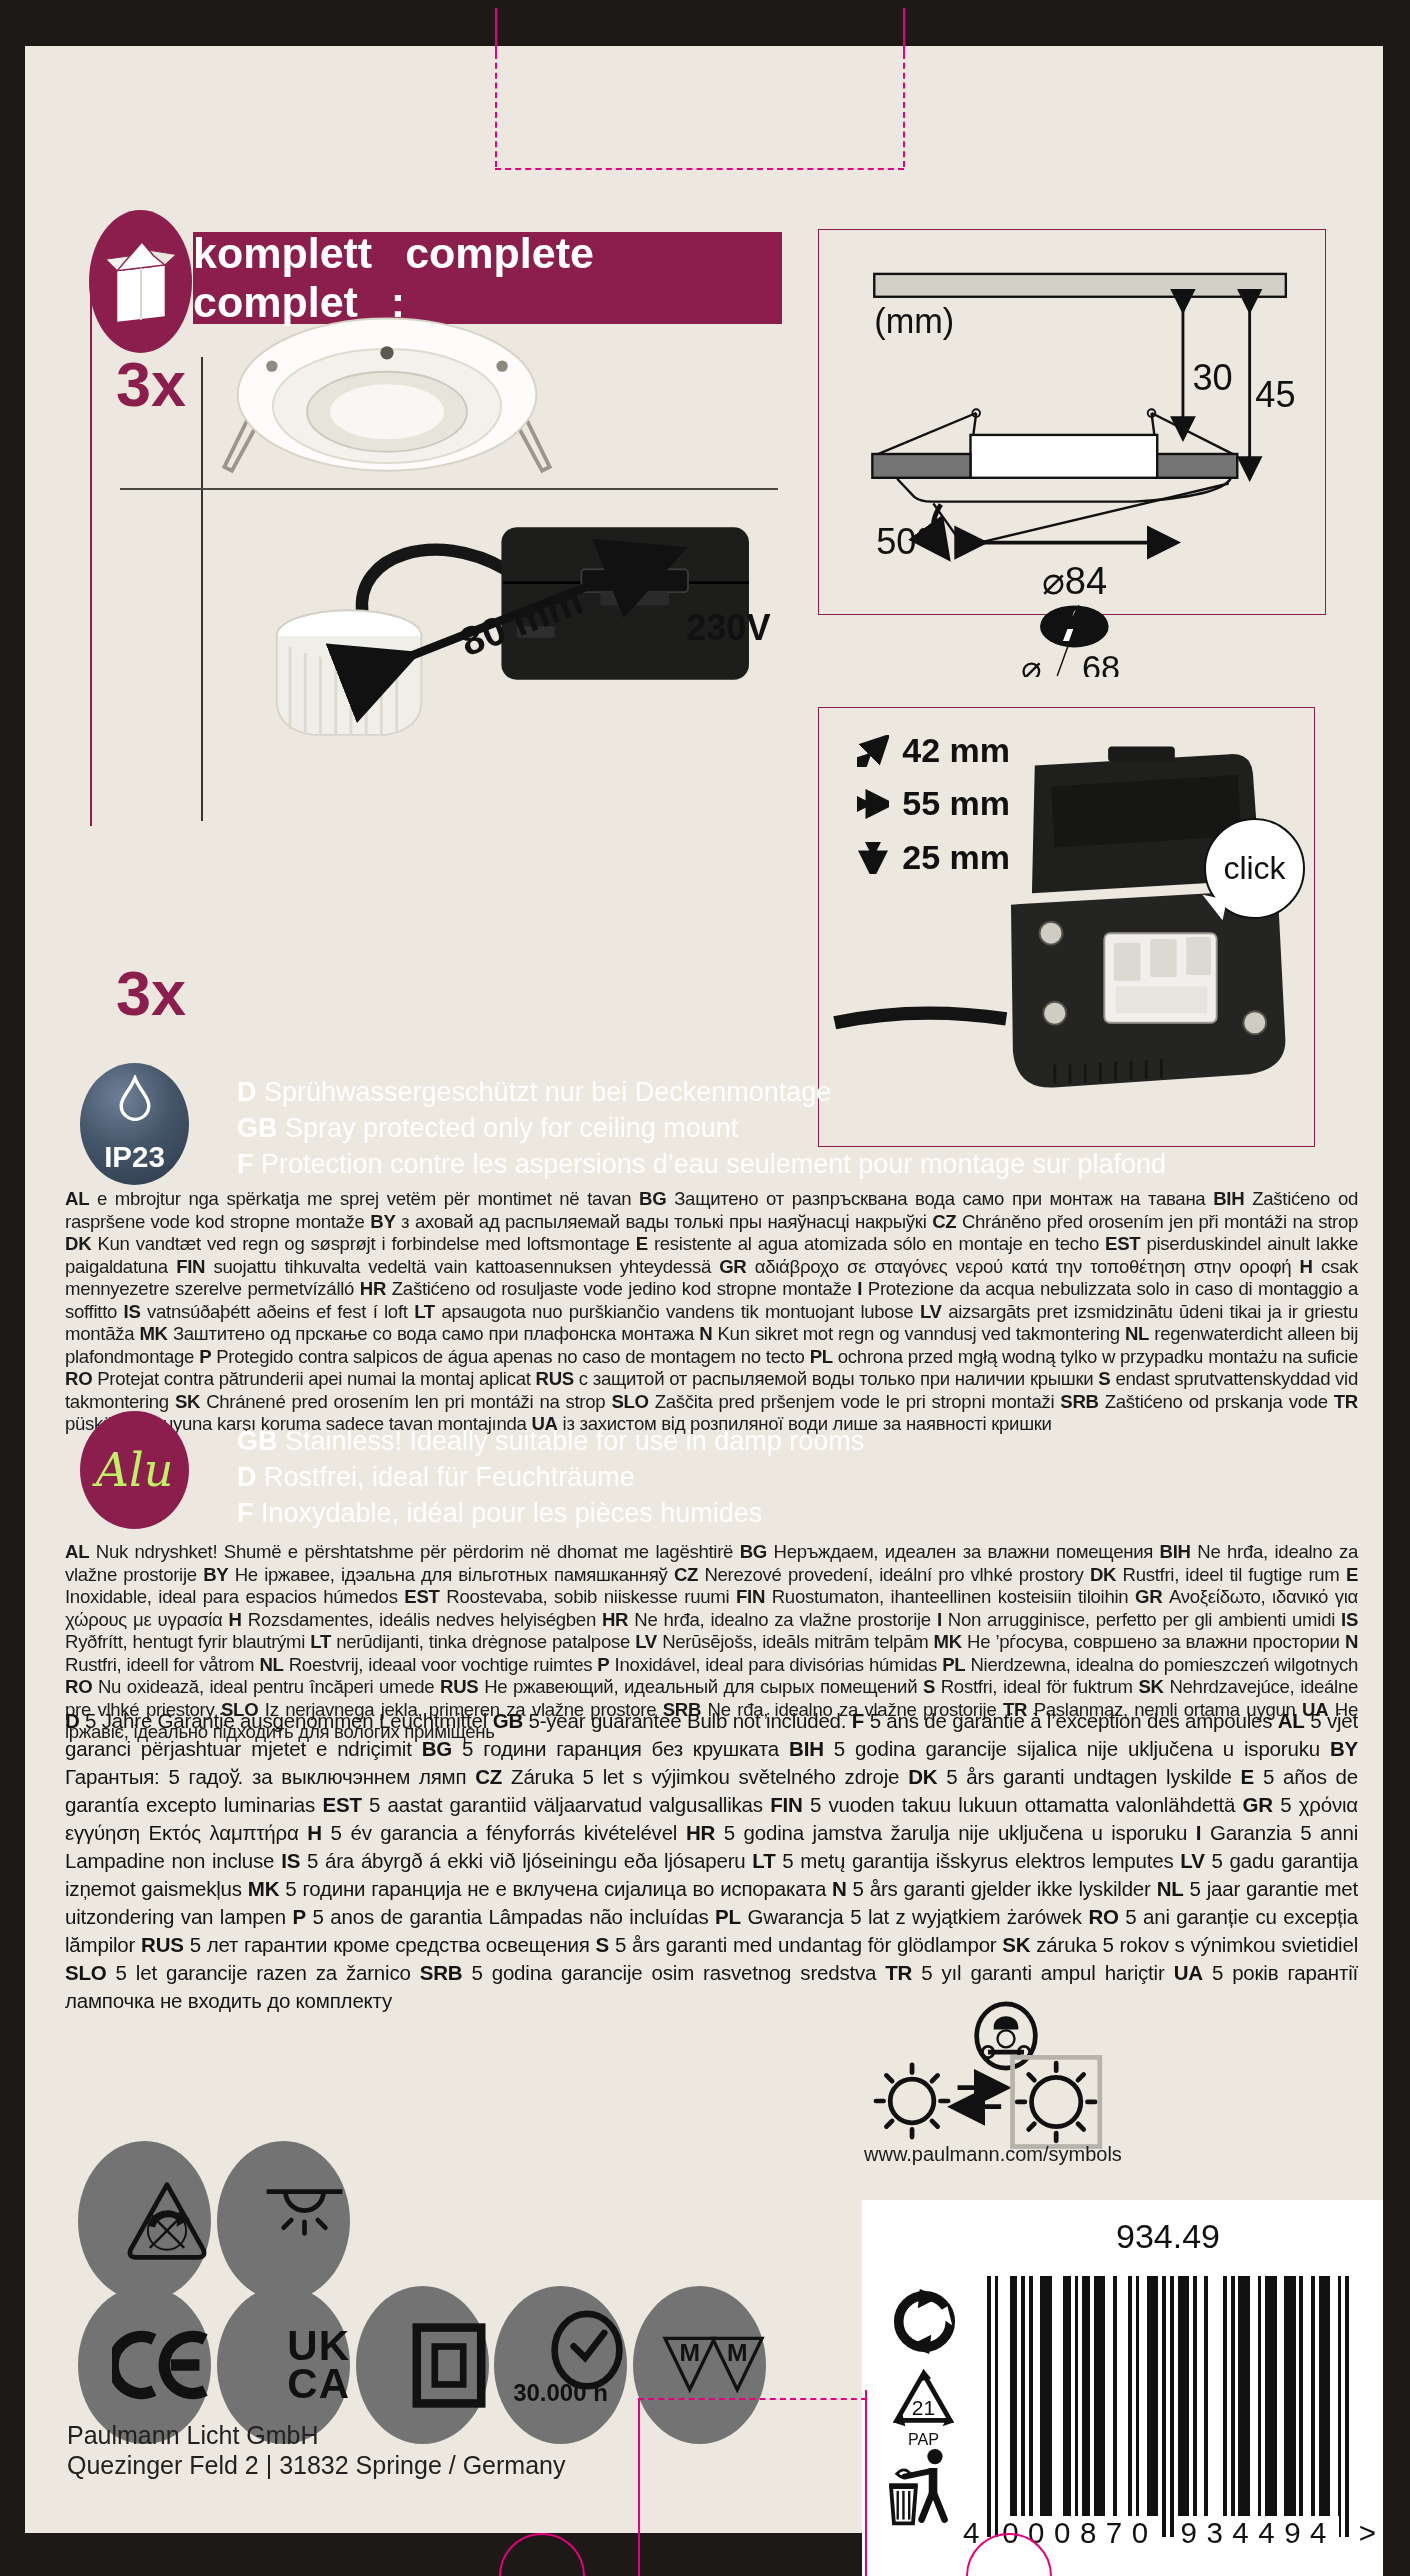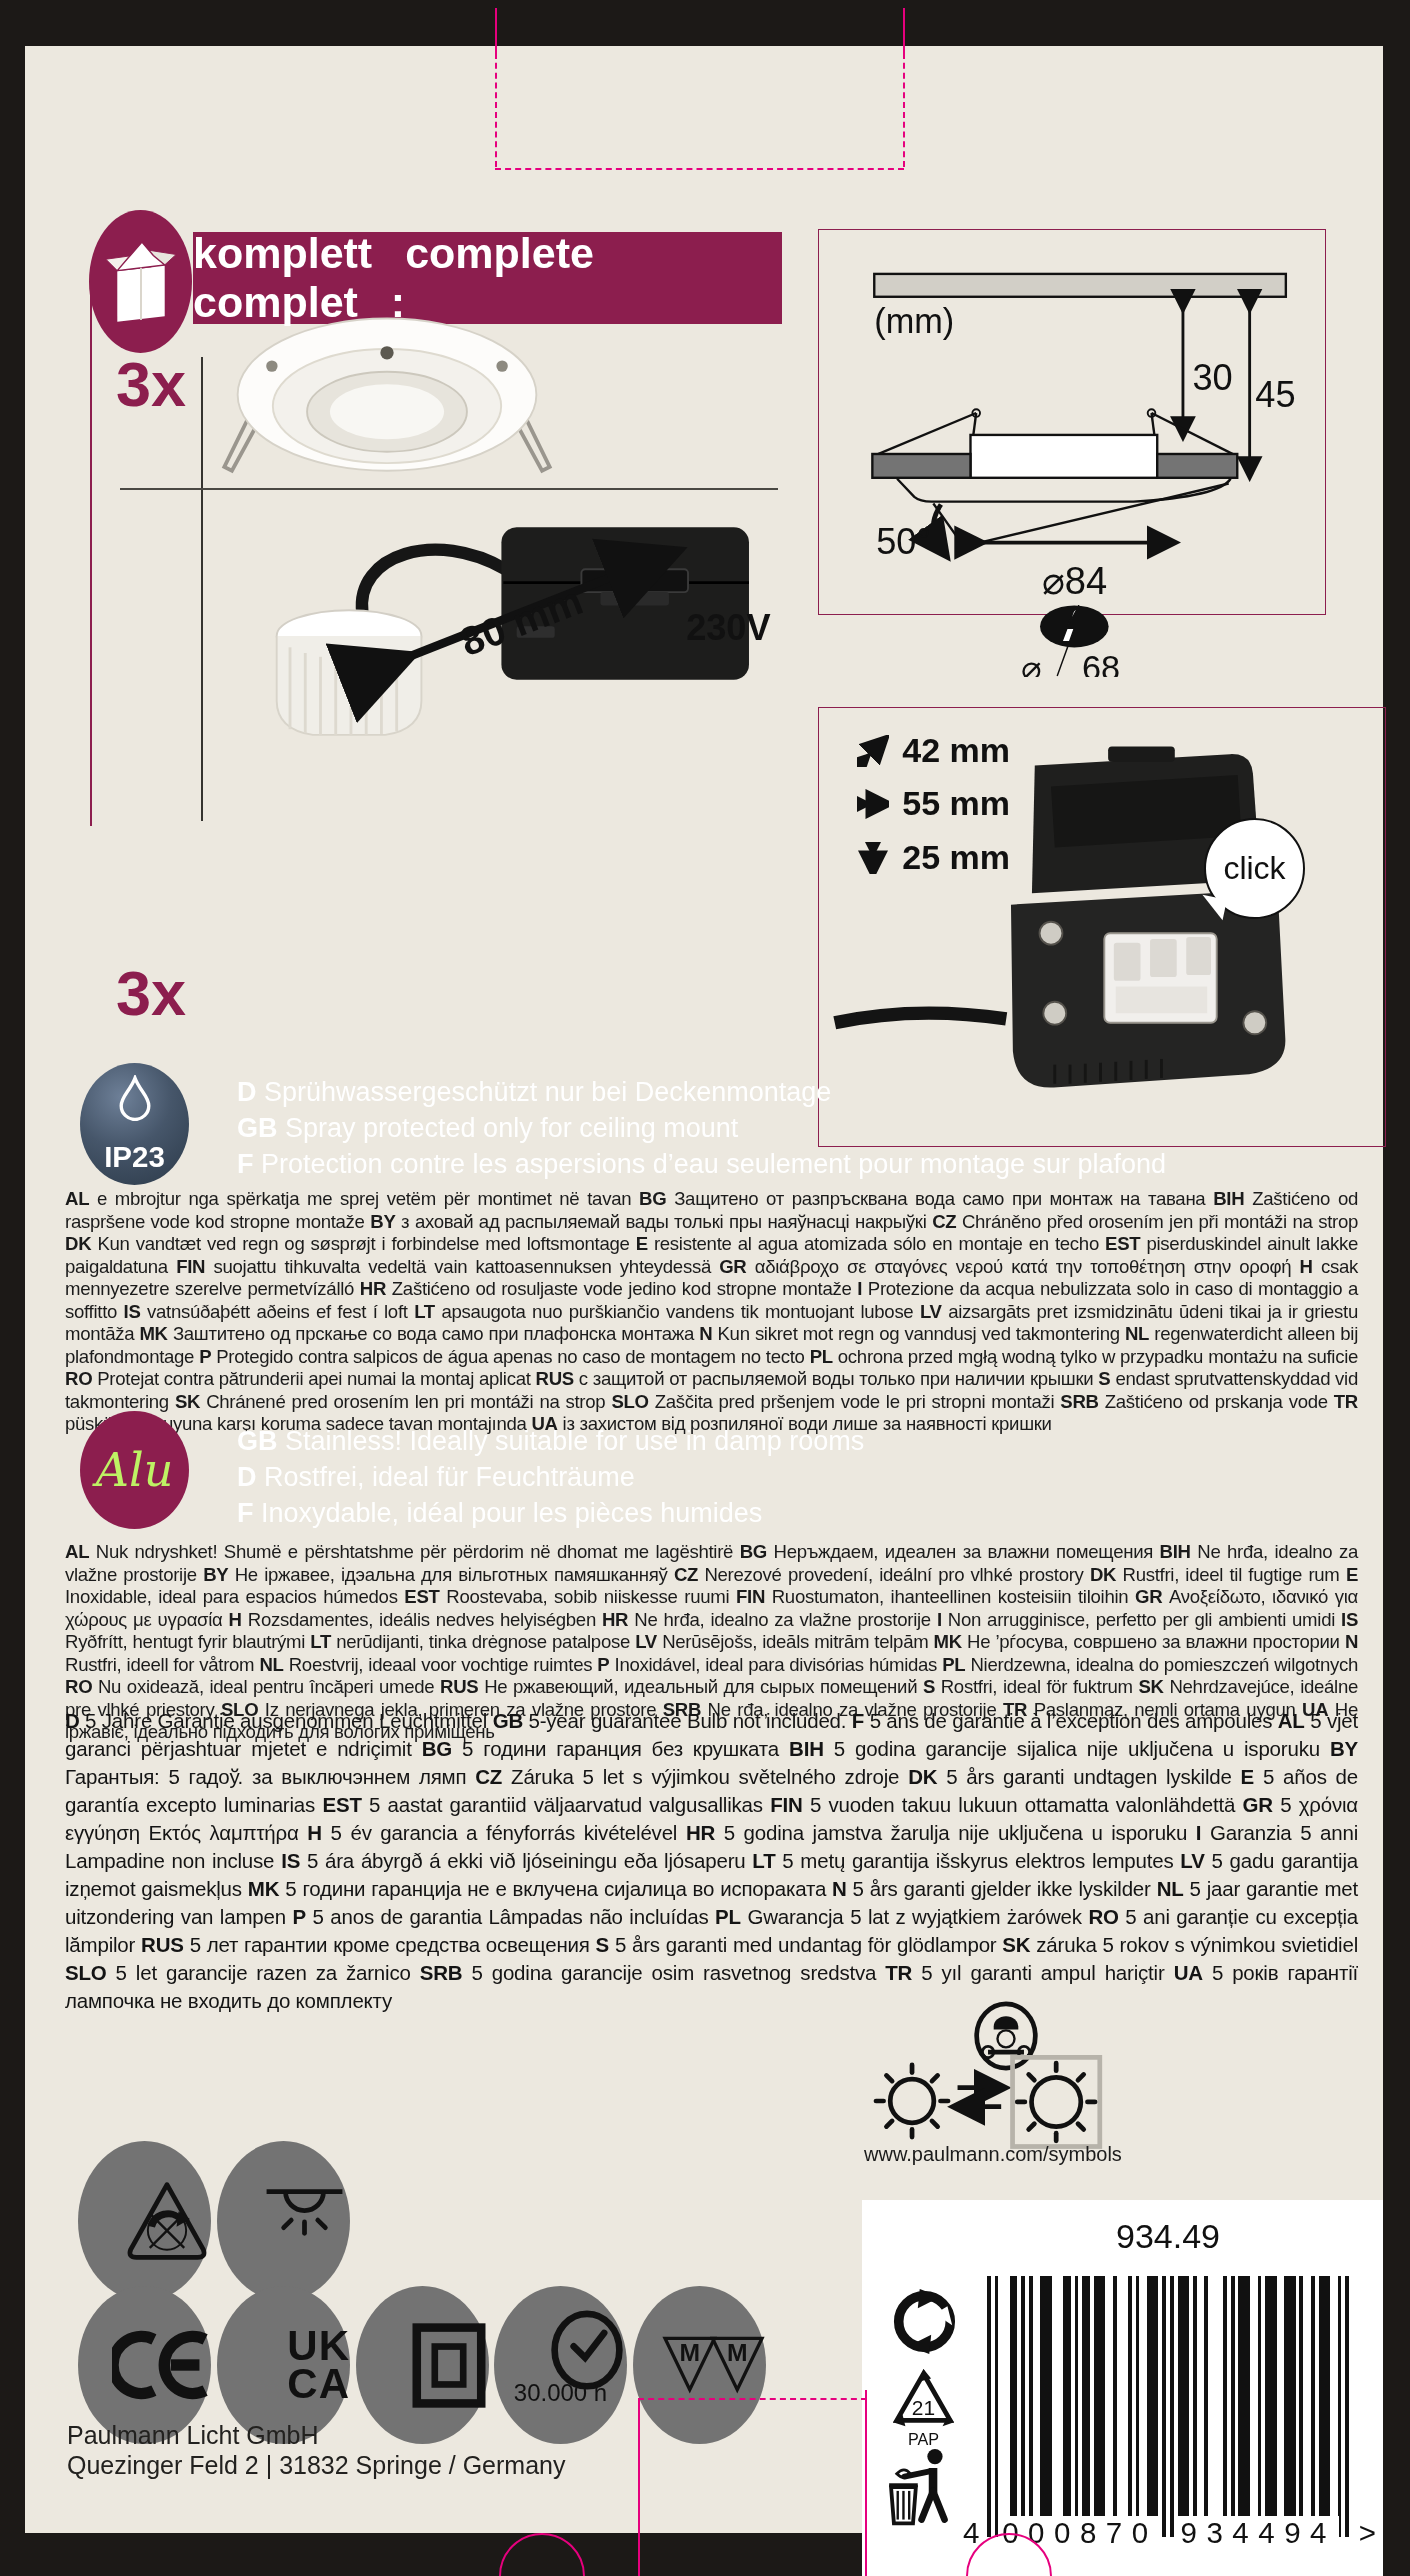--- a/index.html
+++ b/index.html
@@ -21,21 +21,21 @@
   .band span{color:#fff;font-size:43px;font-weight:700;letter-spacing:0;word-spacing:21px;}
   .boxbadge{position:absolute;left:89px;top:210px;width:103px;height:143px;background:#8c1e4e;
         border-radius:50%;display:flex;align-items:center;justify-content:center;}
 
   .vline-brand{position:absolute;left:90px;top:295px;width:1.9px;height:531px;background:#8c1e4e;}
   .vline-dark{position:absolute;left:201px;top:357px;width:1.9px;height:464px;background:#35332f;}
   .hdivider{position:absolute;left:120px;top:488px;width:658px;height:2.4px;background:#4a4843;}
   .qty{position:absolute;color:#8c1e4e;font-size:63px;font-weight:700;}
 
   .mmbox{position:absolute;left:818px;top:229px;width:508px;height:386px;border:1.9px solid #8c1e4e;box-sizing:border-box;}
-  .sizebox{position:absolute;left:818px;top:707px;width:568px;height:440px;border:1.9px solid #8c1e4e;box-sizing:border-box;}
+  .sizebox{position:absolute;left:818px;top:707px;width:497px;height:440px;border:1.9px solid #8c1e4e;box-sizing:border-box;}
   .dimrow{position:absolute;left:38px;display:flex;align-items:center;gap:13.3px;font-size:34px;font-weight:700;color:#111;}
   .clickbubble{position:absolute;left:385px;top:110px;width:97px;height:97px;background:#fff;border:2.9px solid #111;
         border-radius:50%;display:flex;align-items:center;justify-content:center;font-size:32px;color:#111;}
   .bubbletail{position:absolute;left:381px;top:189px;width:0;height:0;border-style:solid;
         border-width:0 25px 21px 0;border-color:transparent #fff transparent transparent;transform:rotate(12deg);}
 
   .badge-ip{position:absolute;left:80px;top:1063px;width:109px;height:122px;border-radius:50%;
         background:radial-gradient(circle at 38% 28%, #6e8098 0%, #46566a 45%, #2b3948 100%);
         display:flex;flex-direction:column;align-items:center;justify-content:center;color:#fff;}
   .badge-ip .iptxt{font-weight:700;font-size:29.5px;margin-top:19px;letter-spacing:0;}
@@ -43,21 +43,21 @@
         display:flex;align-items:center;justify-content:center;color:#bef264;font-size:46px;font-style:italic;
         font-family:"DejaVu Serif",serif;transform:none;}
   .langlines{position:absolute;left:237px;width:1086px;font-size:27px;line-height:36px;color:#ffffff;}
   .legal{position:absolute;left:65px;width:1293px;font-size:18.6px;line-height:22.5px;text-align:justify;
         letter-spacing:-0.3px;color:#1b1b1b;}
   .guarantee{position:absolute;left:65px;top:1707px;width:1293px;font-size:20.5px;line-height:28px;
         text-align:justify;letter-spacing:-0.2px;color:#141414;}
 
   .symurl{position:absolute;left:864px;top:2143px;font-size:20px;color:#1b1b1b;}
   .chip{position:absolute;background:#737373;border-radius:50%;display:flex;align-items:center;justify-content:flex-end;}
-  .hours{position:absolute;left:494px;top:2379px;width:133px;text-align:center;font-size:24px;font-weight:400;color:#111;}
+  .hours{position:absolute;left:494px;top:2379px;width:133px;text-align:center;font-size:24px;font-weight:700;color:#111;}
   .ukca{display:flex;flex-direction:column;align-items:center;line-height:38px;font-size:42px;font-weight:800;
         letter-spacing:1px;color:#111;}
   .address{position:absolute;left:67px;top:2421px;font-size:25px;line-height:29.5px;color:#22211f;}
 
   .panel{position:absolute;left:862px;top:2200px;width:521px;height:376px;background:#fff;}
   .itemno{position:absolute;left:987px;top:2217px;width:362px;text-align:center;font-size:34px;color:#111;}
   .eandigits{position:absolute;left:960px;top:2516px;width:419px;display:flex;justify-content:space-between;
         font-size:29.5px;color:#111;}
   .eandigits span{background:#fff;padding:0 2.9px;}
   .bottomstrip{position:absolute;left:25px;top:2533px;width:837px;height:43px;background:#1c1917;}

